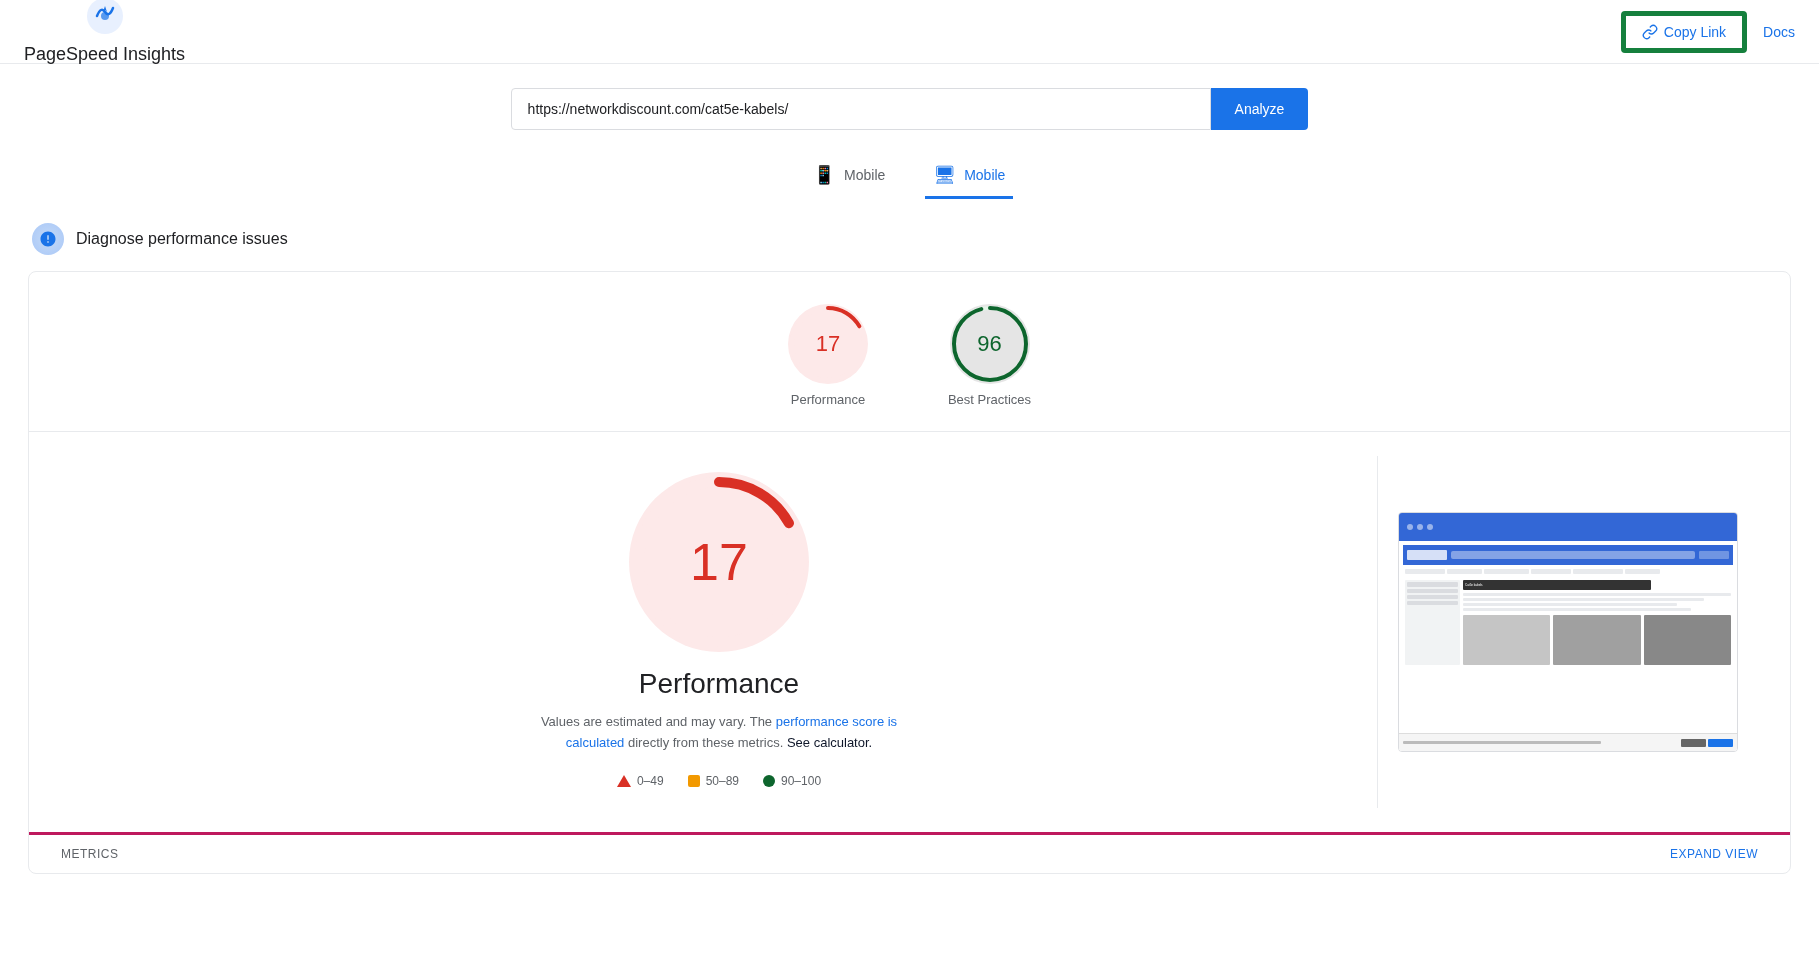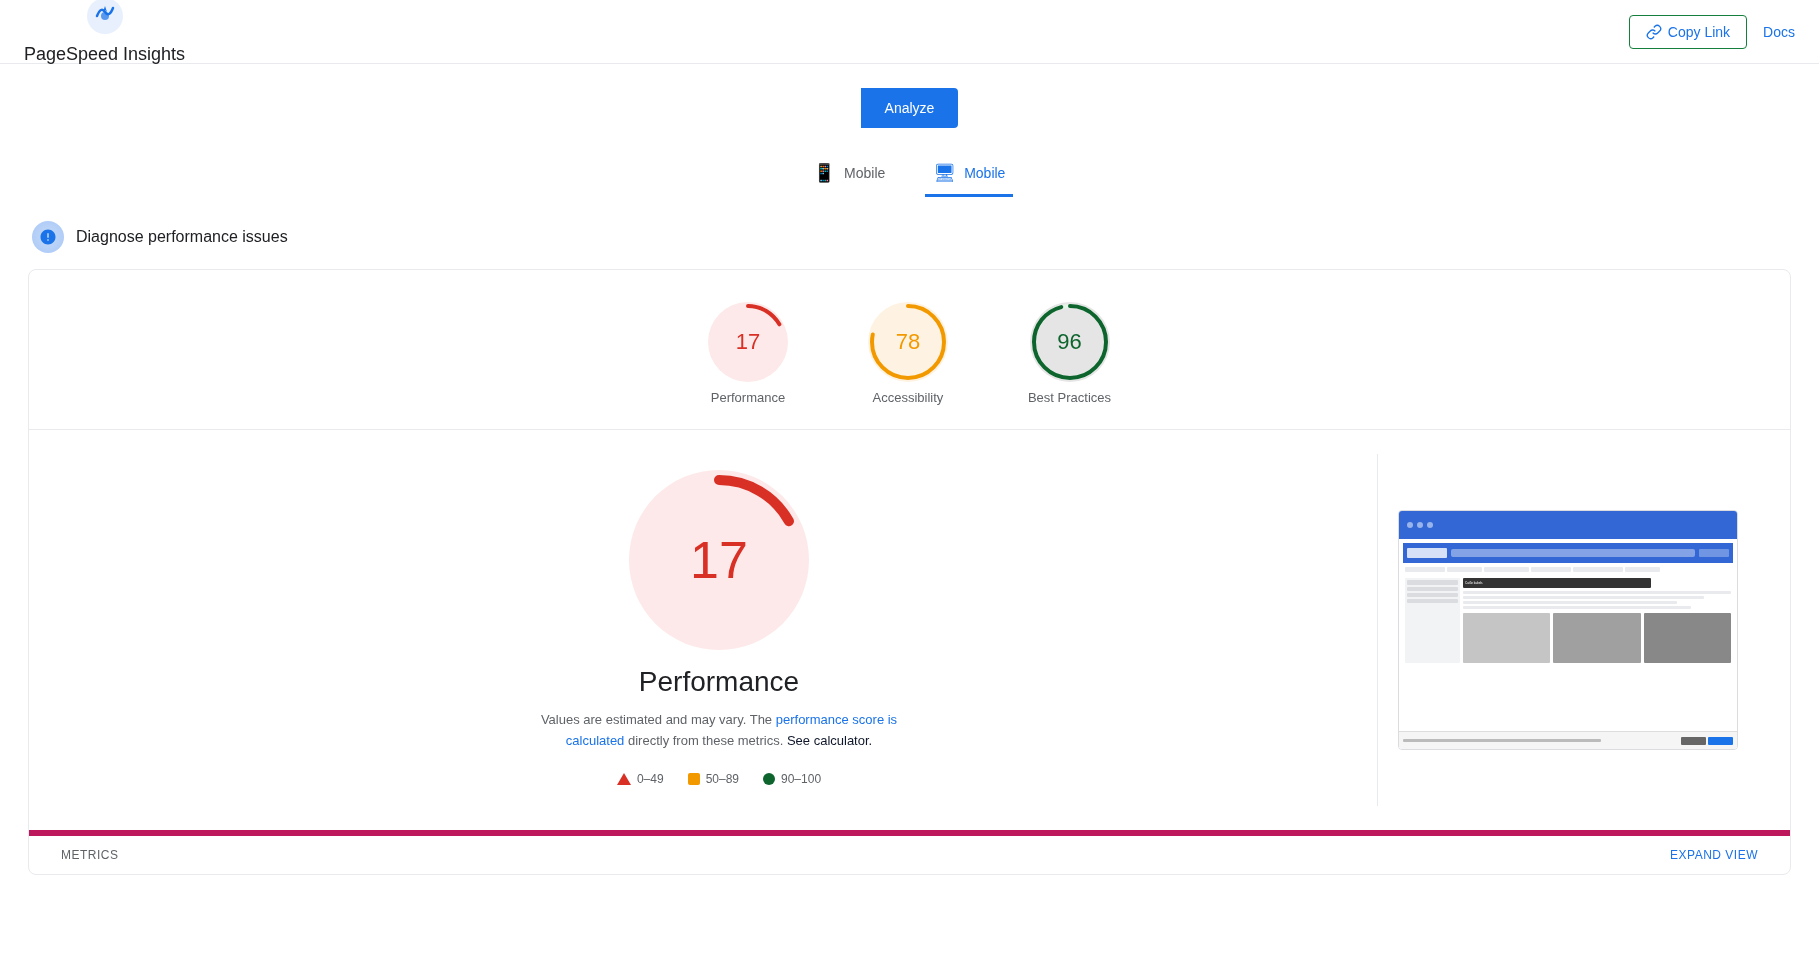--- a/index.html
+++ b/index.html
@@ -36,21 +36,21 @@
     }
     .header-right {
       display: flex;
       align-items: center;
       gap: 16px;
     }
     .copy-link-btn {
       display: flex;
       align-items: center;
       gap: 6px;
-      border: 1px solid #15803d;
+      border: 5px solid #15803d;
       border-radius: 4px;
       padding: 8px 16px;
       font-size: 14px;
       color: #1a73e8;
       background: #fff;
       cursor: pointer;
       font-weight: 500;
     }
     .docs-link {
       color: #1a73e8;
@@ -304,21 +304,21 @@
       height: 12px;
       border-radius: 50%;
       background: #0d652d;
     }
 
     
     .metrics-footer {
       display: flex;
       justify-content: space-between;
       padding: 12px 32px;
-      border-top: 6px solid #be185d;
+      border-top: 3px solid #be185d;
       font-size: 12px;
       color: #5f6368;
       font-weight: 500;
       text-transform: uppercase;
       letter-spacing: 0.5px;
     }
     .expand-link {
       color: #1a73e8;
       cursor: pointer;
       font-weight: 500;
@@ -383,20 +383,21 @@
         <path d="M10 13a5 5 0 0 0 7.54.54l3-3a5 5 0 0 0-7.07-7.07l-1.72 1.71"></path>
         <path d="M14 11a5 5 0 0 0-7.54-.54l-3 3a5 5 0 0 0 7.07 7.07l1.71-1.71"></path>
       </svg>
       <span>Copy Link</span>
     </button>
     <a class="docs-link">Docs</a>
   </div>
 </div>
 
 <div class="search-area">
+  <input class="url-input" type="text" placeholder="Enter a web page URL" value="https://networkdiscount.com/cat5e-kabels/" style="">
   <button class="analyze-btn">Analyze</button>
 </div>
 
 <div class="tabs">
   <div class="tab">
     <span class="tab-icon">📱</span>
     <span>Mobile</span>
   </div>
   <div class="tab active">
     <span class="tab-icon">🖥</span>
@@ -421,30 +422,20 @@
         <svg class="circle-svg" width="80" height="80" viewBox="0 0 80 80">
           <circle class="circle-track" cx="40" cy="40" r="36" stroke="#fde9e9" stroke-width="5" fill="none"></circle>
 
           <circle class="circle-track" cx="40" cy="40" r="36" stroke="#d93025" stroke-width="5" fill="none" stroke-dasharray="226 226" stroke-dashoffset="188" stroke-linecap="round"></circle>
         </svg>
         <span class="score-number score-text-red">17</span>
       </div>
       <span class="score-label">Performance</span>
     </div>
 
-    <div class="score-item">
-      <div class="score-circle score-bg-orange">
-        <svg class="circle-svg" width="80" height="80" viewBox="0 0 80 80">
-          <circle class="circle-track" cx="40" cy="40" r="36" stroke="#fef3e2" stroke-width="5" fill="none"></circle>
-          <circle class="circle-track" cx="40" cy="40" r="36" stroke="#f29900" stroke-width="5" fill="none" stroke-dasharray="226 226" stroke-dashoffset="49" stroke-linecap="round"></circle>
-        </svg>
-        <span class="score-number score-text-orange">78</span>
-      </div>
-      <span class="score-label">Accessibility</span>
-    </div>
 
     <div class="score-item">
       <div class="score-circle score-bg-green">
         <svg class="circle-svg" width="80" height="80" viewBox="0 0 80 80">
           <circle class="circle-track" cx="40" cy="40" r="36" stroke="#e4f5e8" stroke-width="5" fill="none"></circle>
           <circle class="circle-track" cx="40" cy="40" r="36" stroke="#0d652d" stroke-width="5" fill="none" stroke-dasharray="226 226" stroke-dashoffset="9" stroke-linecap="round"></circle>
         </svg>
         <span class="score-number score-text-green">96</span>
       </div>
       <span class="score-label">Best Practices</span>

